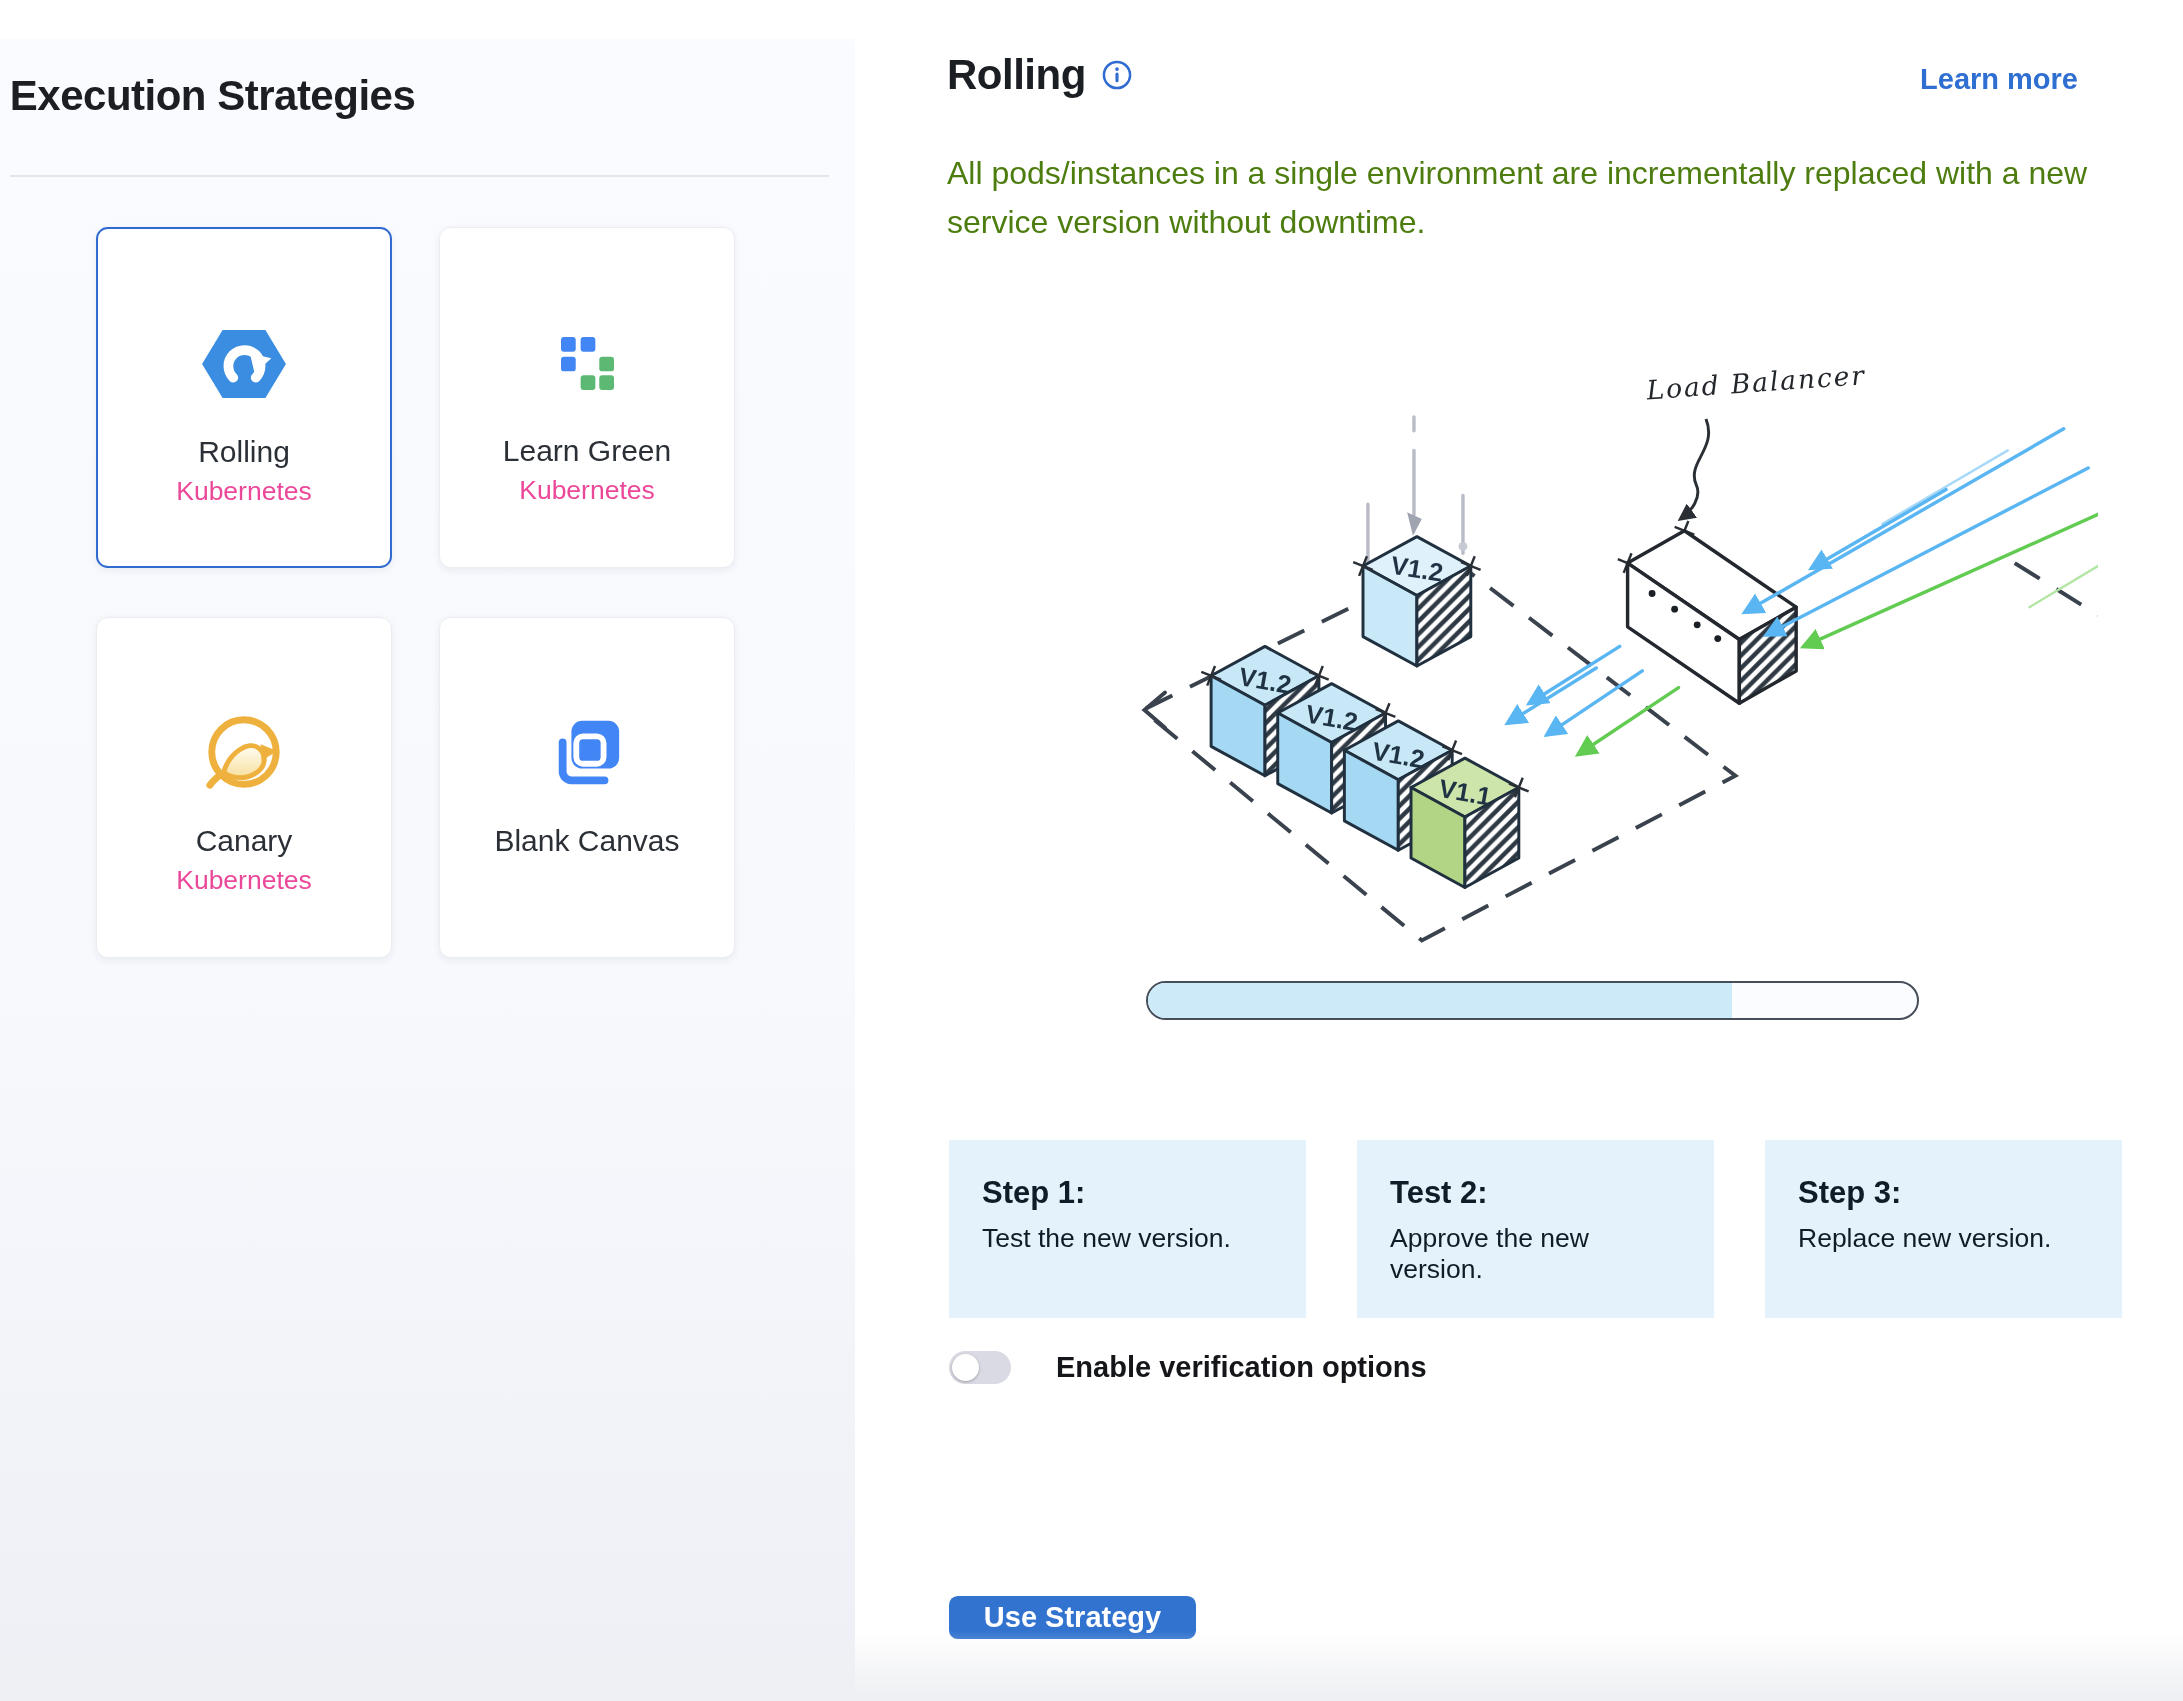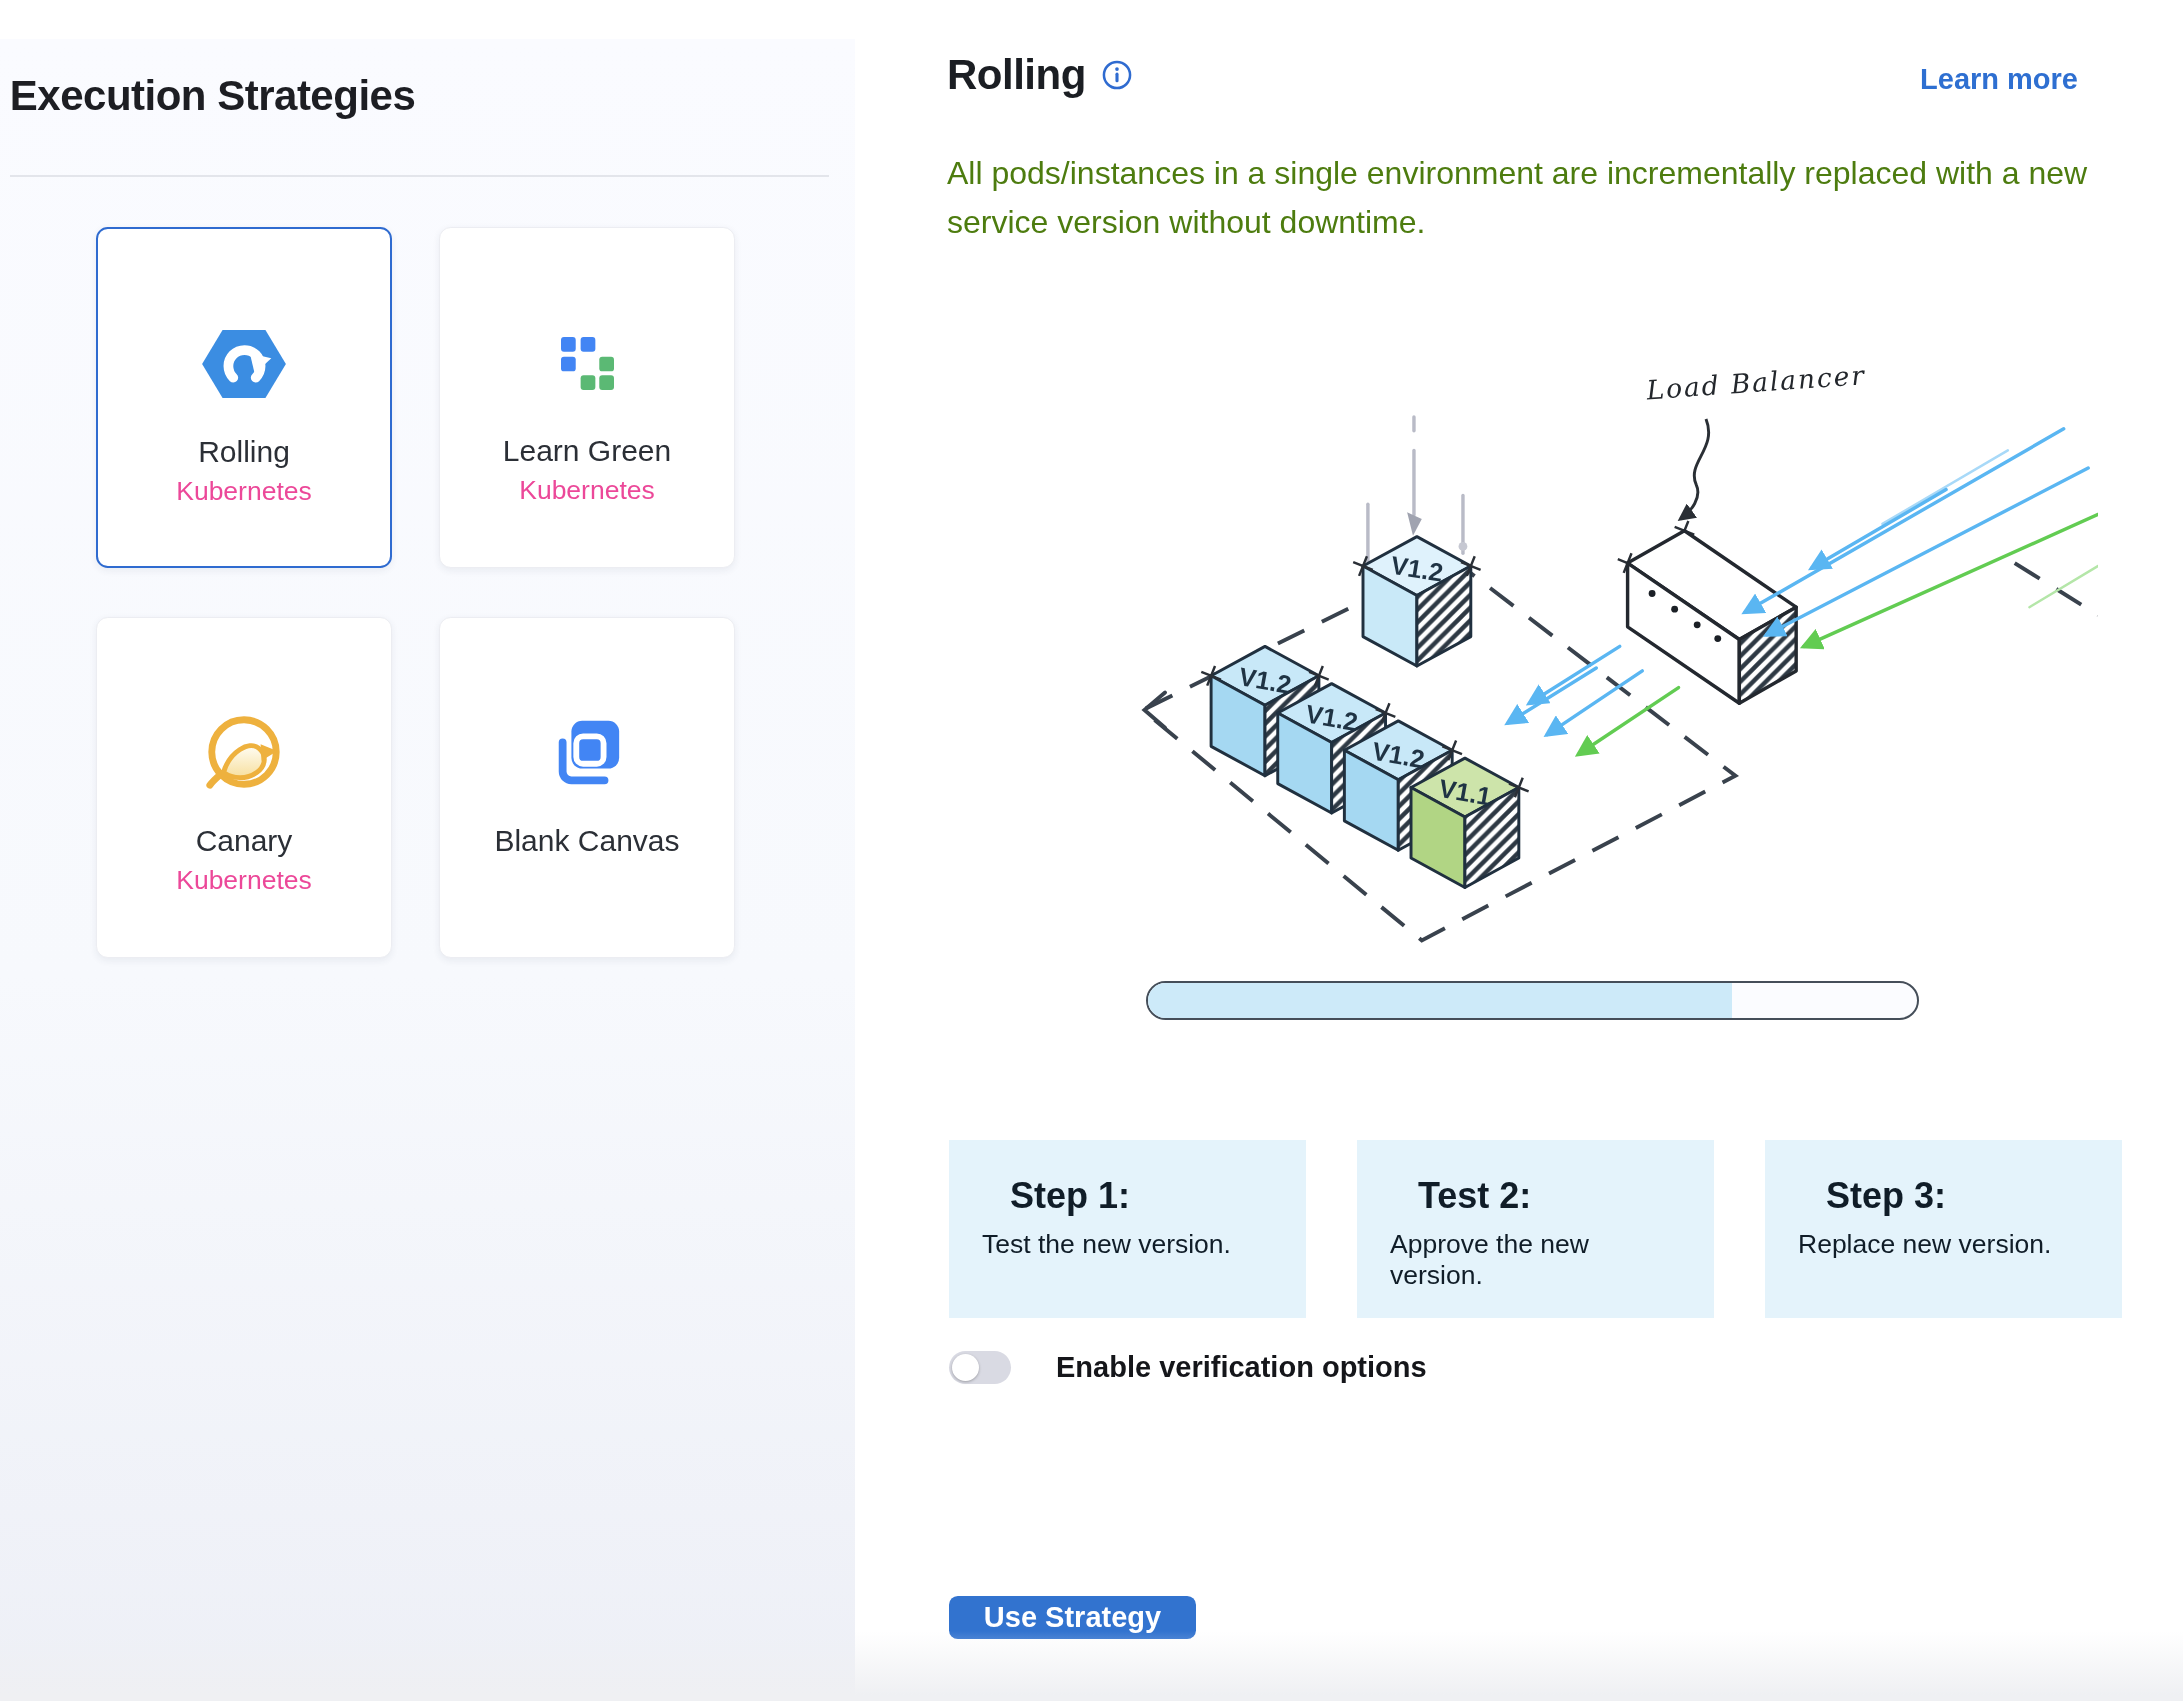--- a/index.html
+++ b/index.html
@@ -39,21 +39,21 @@
   .lb-label { font-family:"DejaVu Serif", serif; font-style:italic; font-size:27px;
     letter-spacing:2px; fill:#23272c; }
   .cube-label { font-family:"Liberation Sans", sans-serif; font-weight:700; font-size:26px; fill:#1f3344; }
 
   .progress { position:absolute; left:291px; top:981px; width:773px; height:39px;
     border:2.9px solid #454e59; border-radius:19.6px; background:#fbfcff; overflow:hidden; }
   .progress-fill { height:100%; background:#cdeaf9; }
 
   .steps { position:absolute; left:94px; top:1140px; width:1173px; display:flex; gap:51px; }
   .step-card { flex:1; height:178px; background:#e4f3fb; padding:35px 27.4px 0 33px; }
-  .step-title { font-size:36px; font-weight:700; color:#101d28; margin-bottom:11.8px;margin-left:28px; }
+  .step-title { font-size:31px; font-weight:700; color:#101d28; margin-bottom:11.8px; }
   .step-text  { font-size:26.5px; color:#101d28; }
 
   .toggle-row { position:absolute; left:94px; top:1351px; display:flex; gap:45px; }
   .toggle { position:relative; width:62px; height:33px; border-radius:16.7px; background:#d9dae3; cursor:pointer; }
   .toggle-knob { position:absolute; left:2.9px; top:2.9px; width:27.4px; height:27.4px; border-radius:50%;
     background:#ffffff; box-shadow:0 1px 2.9px rgba(0,0,0,.28); }
   .toggle-label { font-size:29px; font-weight:700; color:#15161a; }
 
   .use-btn { position:absolute; left:94px; top:1596px; width:247px; height:43px; background:#3273cf;
     border:none; border-radius:8.8px; color:#ffffff; font-family:"Liberation Sans", sans-serif;

